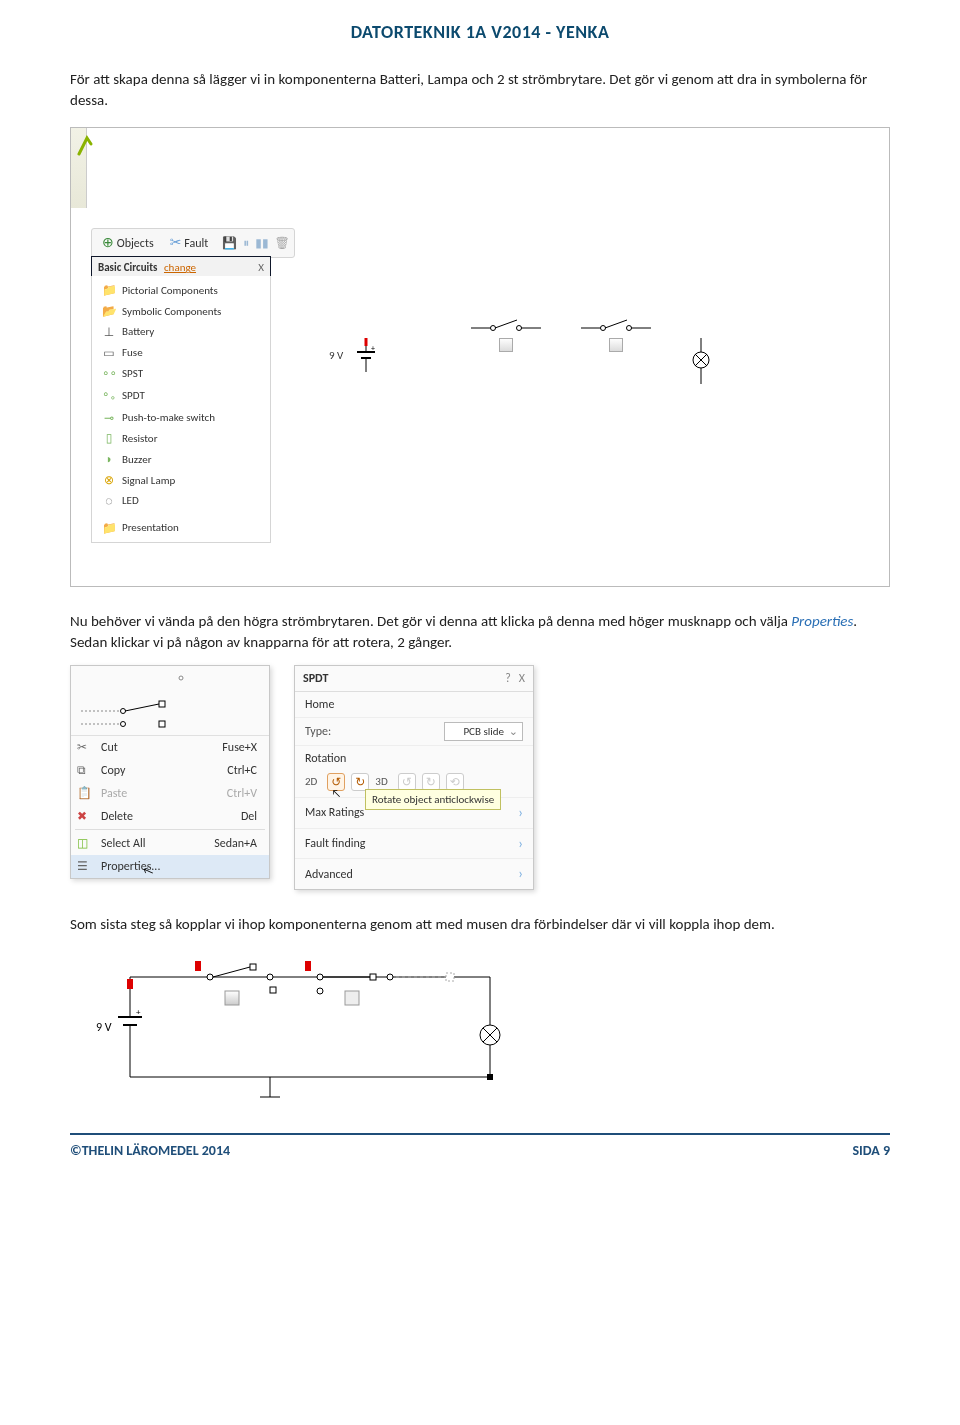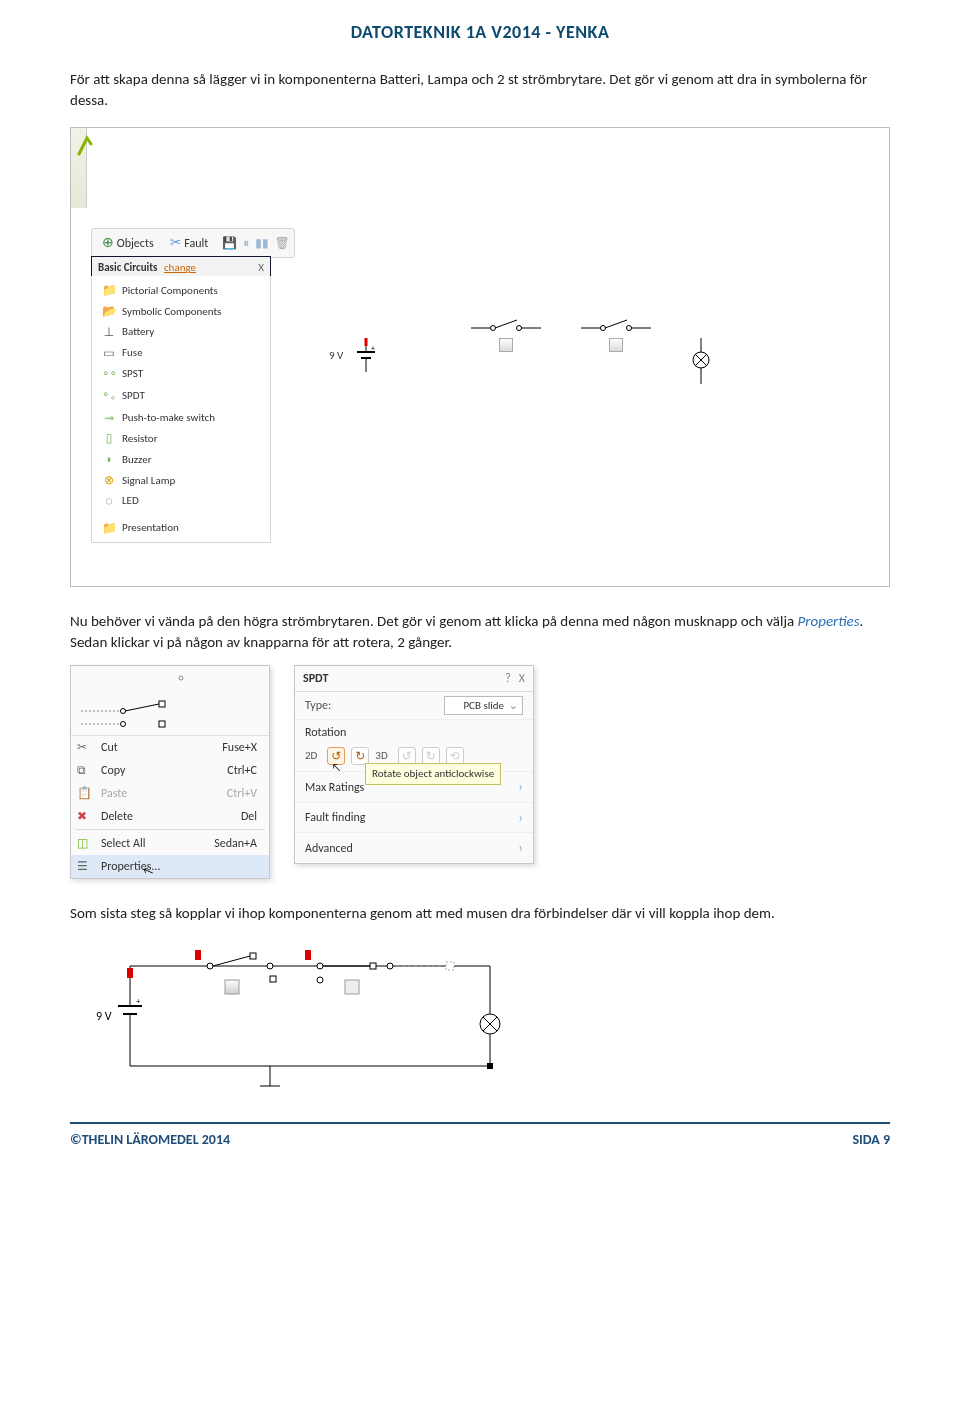--- a/index.html
+++ b/index.html
@@ -366,21 +366,21 @@
         <circle cx="10" cy="22" r="8" fill="#fff" stroke="#000"></circle>
         <line x1="4" y1="16" x2="16" y2="28" stroke="#000"></line>
         <line x1="16" y1="16" x2="4" y2="28" stroke="#000"></line>
         <line x1="10" y1="30" x2="10" y2="46" stroke="#000"></line>
       </svg>
     </div>
   </div>
 </div>
 
 <p class="body-text">
-  <span>Nu behöver vi vända på den högra strömbrytaren. Det gör vi genom att klicka på denna med någon musknapp och välja </span>
+  <span>Nu behöver vi vända på den högra strömbrytaren. Det gör vi denna att klicka på denna med höger musknapp och välja </span>
   <span class="properties-link">Properties</span><span>. Sedan klickar vi på någon av knapparna för att rotera, 2 gånger.</span>
 </p>
 
 <div class="row-screens">
 
   <div class="ctxmenu">
     <div class="diag">
       <svg width="200" height="70" style="position:absolute;left:0;top:0;">
         <circle cx="110" cy="12" r="2" fill="#fff" stroke="#888"></circle>
         <line x1="10" y1="45" x2="50" y2="45" stroke="#888" stroke-dasharray="2 2"></line>
@@ -428,20 +428,23 @@
 
   <div class="prop-panel">
     <div class="prop-head">
       <span>SPDT</span>
       <span class="right">
         <span>?</span>
         <span>X</span>
       </span>
     </div>
     <div class="prop-row">
+      <span>Home</span>
+    </div>
+    <div class="prop-row">
       <span class="label">Type:</span>
       <span class="sel-box">PCB slide</span>
     </div>
     <div class="prop-sec-title">Rotation</div>
     <div class="rot-row">
       <span class="rot-label">2D</span>
       <span class="rot-btn sel">↺
         <span style="position:absolute;left:3px;top:12px;font-size:11px;color:#000;">↖</span>
       </span>
       <span class="rot-btn">↻</span>

